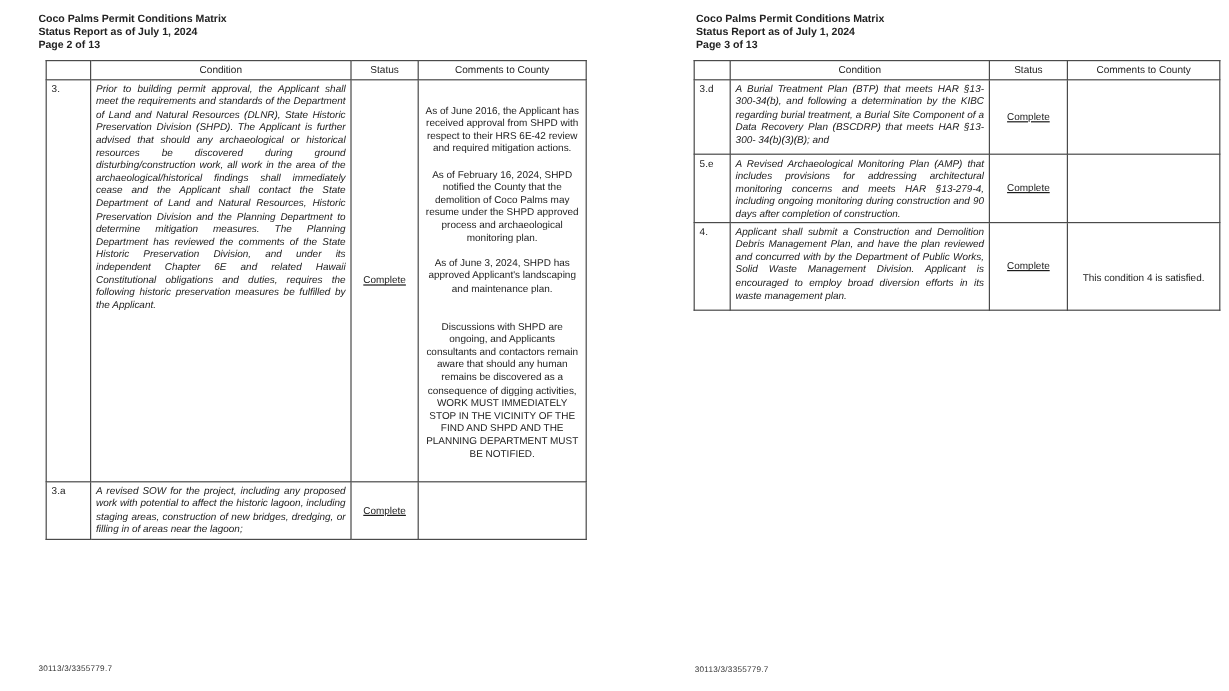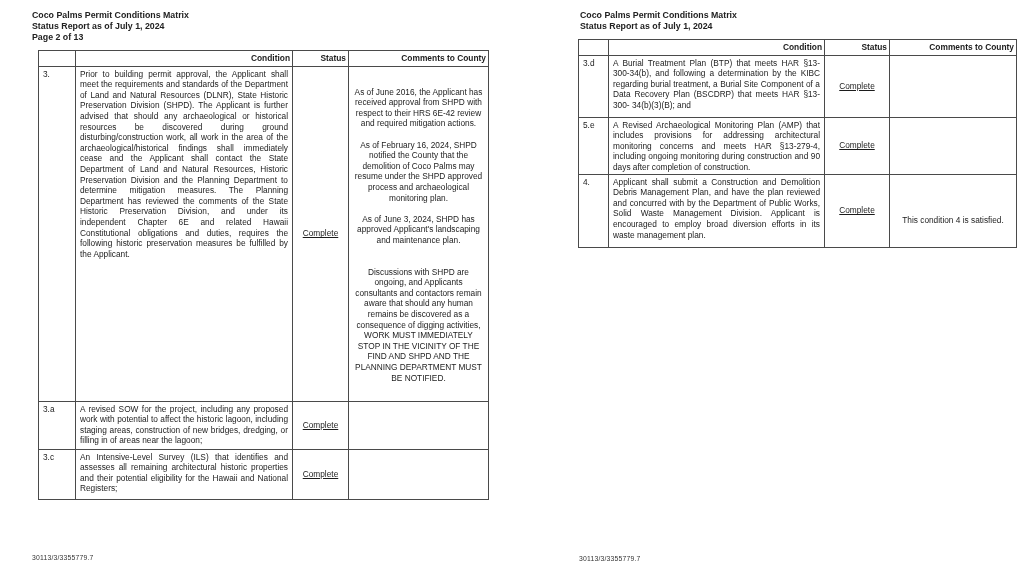--- a/index.html
+++ b/index.html
@@ -37,34 +37,35 @@
   }
   .page-left table.cond-table  { margin-left: 8px; width: 450px; }
   .page-right table.cond-table { margin-left: 0px; width: 438px; }
 
   .cond-table th, .cond-table td {
     border: 1px solid #4a4a4a;
     vertical-align: top;
     padding: 1px 4px;
   }
   .cond-table th {
-    font-weight: bold;
-    text-align: right;
+    font-weight: normal;
+    text-align: center;
     font-size: 8.4px;
     padding: 2px 2px;
     height: 15px;
   }
   td.id-cell {
     text-align: left;
     padding-left: 4px;
     padding-top: 2px;
   }
   td.cond-cell {
     text-align: justify;
     padding-top: 2px;
+    font-style: italic;
   }
   td.status-cell {
     vertical-align: middle;
     text-align: center;
     text-decoration: underline;
   }
   td.comments-cell {
     text-align: center;
     white-space: pre-line;
     padding-top: 20px;
@@ -127,34 +128,29 @@
 
 
 Discussions with SHPD are ongoing, and Applicants consultants and contactors remain aware that should any human remains be discovered as a consequence of digging activities, WORK MUST IMMEDIATELY STOP IN THE VICINITY OF THE FIND AND SHPD AND THE PLANNING DEPARTMENT MUST BE NOTIFIED.</td>
     </tr>
     <tr class="row-3a">
       <td class="id-cell">3.a</td>
       <td class="cond-cell">A revised SOW for the project, including any proposed work with potential to affect the historic lagoon, including staging areas, construction of new bridges, dredging, or filling in of areas near the lagoon;</td>
       <td class="status-cell">Complete</td>
       <td class="comments-cell"></td>
     </tr>
-    <tr class="row-3c">
-      <td class="id-cell">3.c</td>
-      <td class="cond-cell">An Intensive-Level Survey (ILS) that identifies and assesses all remaining architectural historic properties and their potential eligibility for the Hawaii and National Registers;</td>
-      <td class="status-cell">Complete</td>
-      <td class="comments-cell"></td>
-    </tr>
   </tbody>
     </table>
 </div>
 
 <div class="page page-right">
   <div class="doc-header">
     <div>Coco Palms Permit Conditions Matrix</div>
     <div>Status Report as of July 1, 2024</div>
+    <div>Page 3 of 13</div>
   </div>
 
   <table class="cond-table">
     <colgroup>
       <col style="width:30px">
         <col style="width:216px">
         <col style="width:65px">
         <col style="width:127px">
     </colgroup>
     <tbody>

